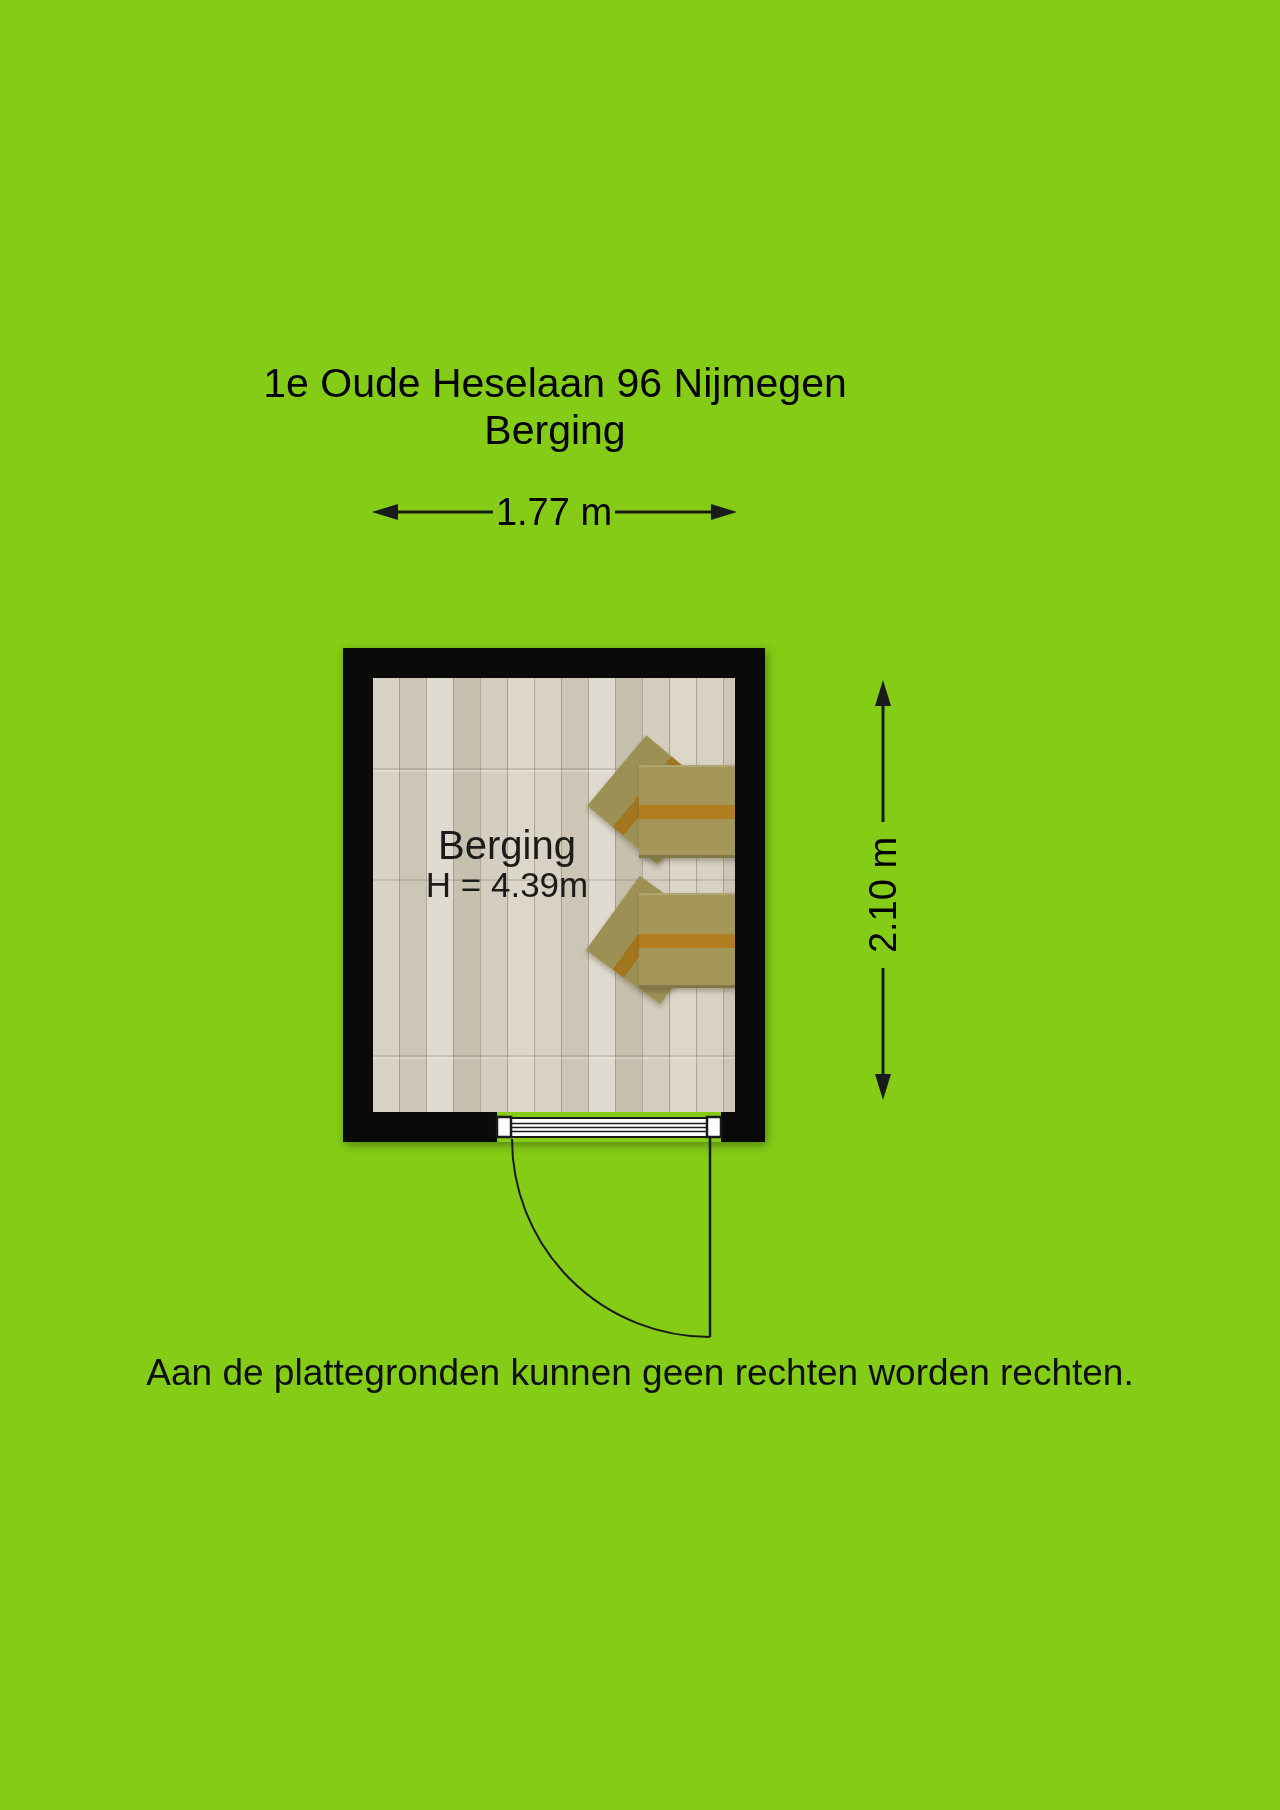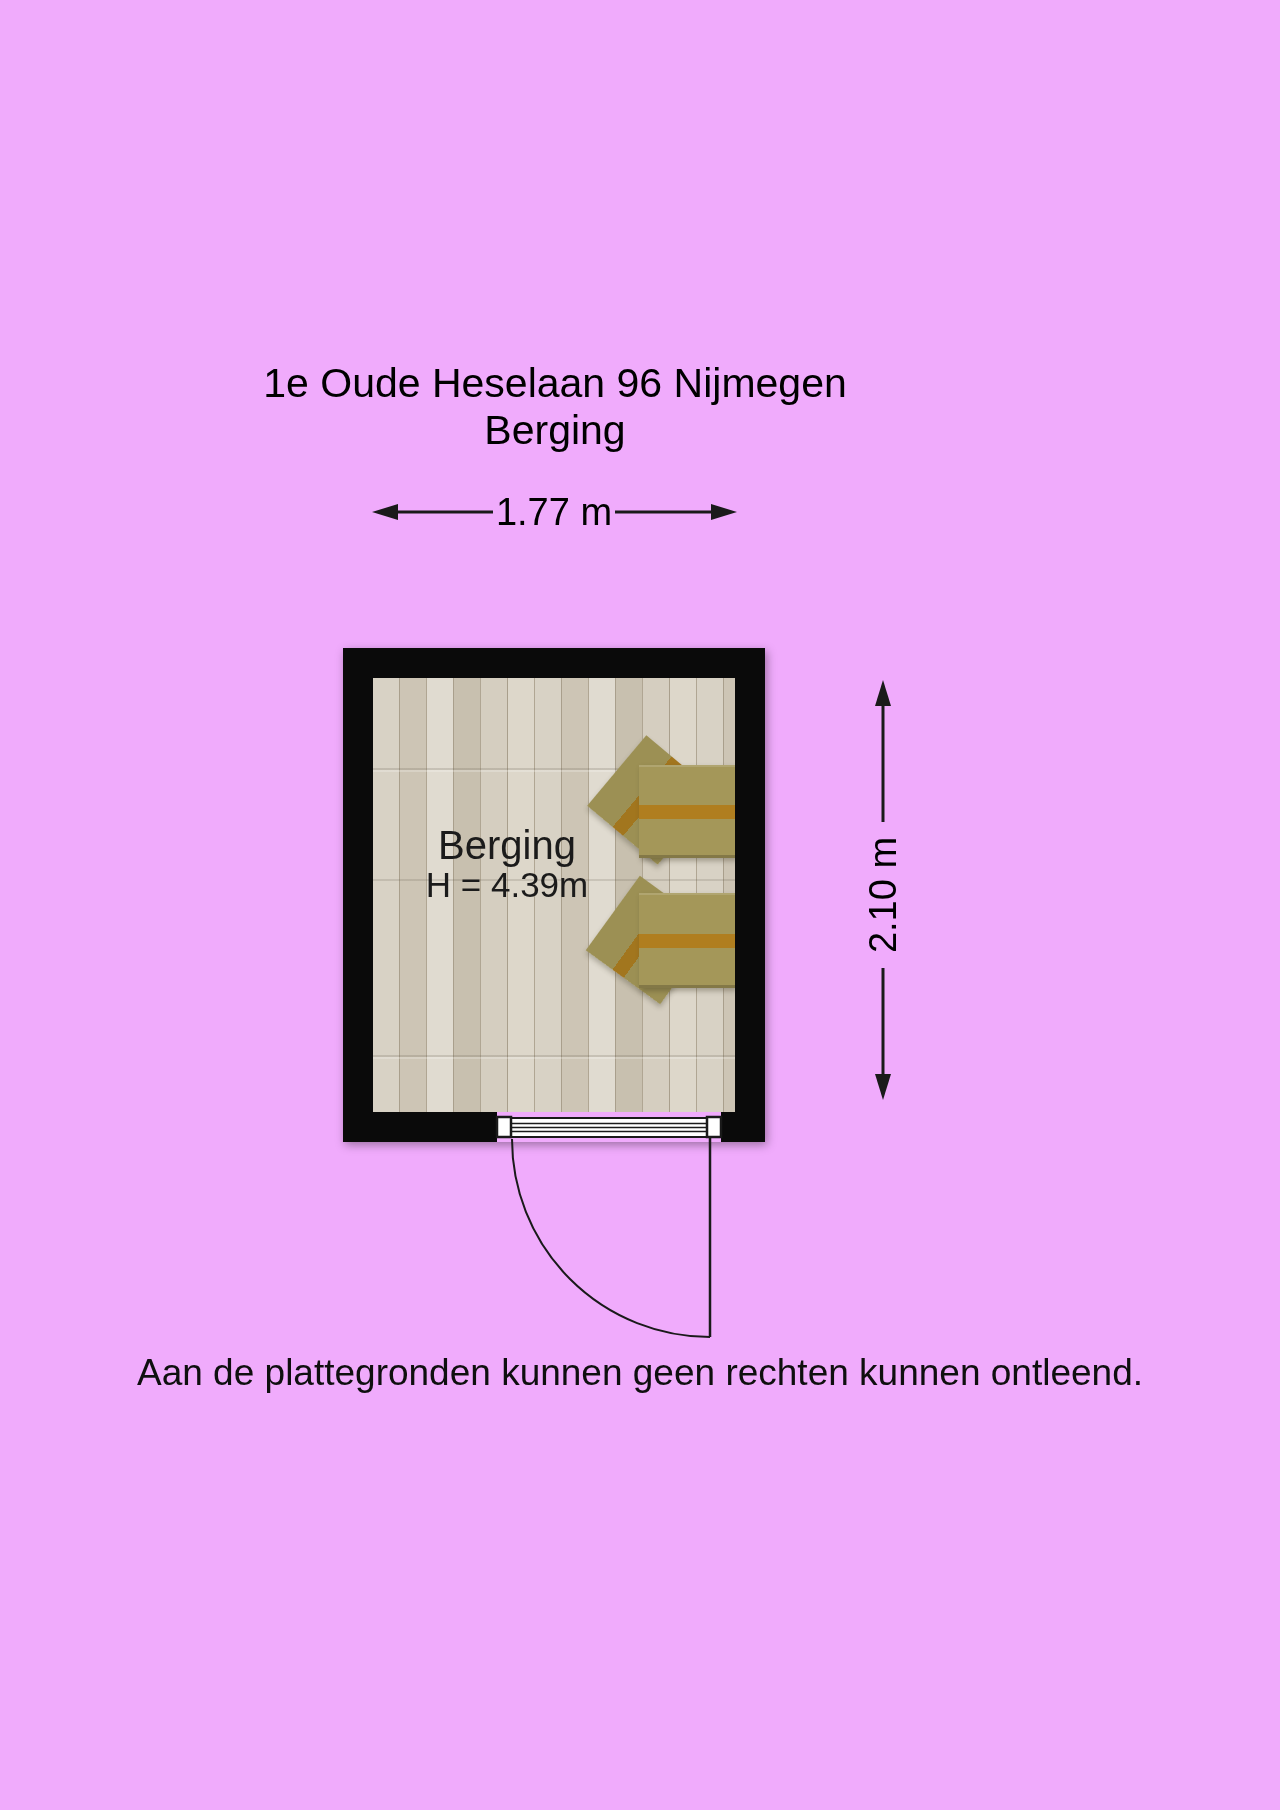--- a/index.html
+++ b/index.html
@@ -1,17 +1,17 @@
 <!DOCTYPE html>
 <html style="--wall: #0a0a0a; --line: #1a1a1a; --text: #111111; --floor-base: #d3ccbe; --box: #a49759; --box-back: #9c9054; --tape: #b07e1f; --tape-dark: #a2761e;"><head>
 <meta charset="utf-8">
 <style>
   html,body{margin:0;padding:0;background:#ffffff;}
   .page{
-    position:relative; width:1280px; height:1810px; background:#f0abfc;
+    position:relative; width:1280px; height:1810px; background:#84cc16;
     font-family:"Liberation Sans", sans-serif; color:var(--text,#111);
     overflow:hidden;
   }
   
   .title-block{
     position:absolute; left:555px; top:360px; transform:translateX(-50%);
     text-align:center; line-height:47px; font-size:41px; color:#000; white-space:nowrap;
   }
   
   .dim{ position:absolute; }
@@ -137,16 +137,16 @@
 
   <svg class="dim dim-h" width="60" height="460" viewBox="0 0 60 460">
     <polygon points="30,20 22,46 38,46"></polygon>
     <polygon points="30,440 22,414 38,414"></polygon>
     <line x1="30" y1="44" x2="30" y2="162"></line>
     <line x1="30" y1="308" x2="30" y2="416"></line>
     <text x="30" y="248" text-anchor="middle" transform="rotate(-90 30 235)" stroke="none">2.10 m</text>
   </svg>
 
   <div class="disclaimer">
-    <div>Aan de plattegronden kunnen geen rechten kunnen ontleend.</div>
+    <div>Aan de plattegronden kunnen geen rechten worden rechten.</div>
   </div>
 
 </div>
 
 </body></html>

